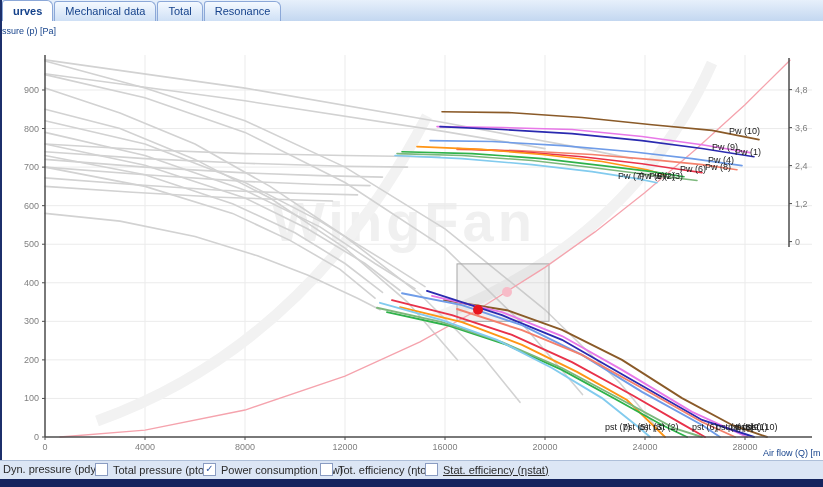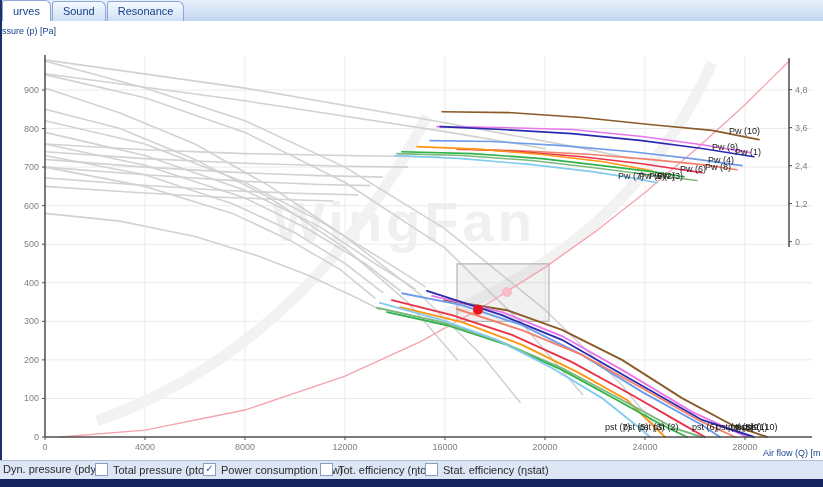--- a/index.html
+++ b/index.html
@@ -6,21 +6,21 @@
   #app{position:relative;width:823px;height:487px;overflow:hidden;
        font-family:"Liberation Sans",sans-serif;background:#fff;}
   
   #left-strip{position:absolute;left:0;top:0;width:2px;height:480px;background:#1c2f6b;}
   
   #tabbar{position:absolute;left:2px;top:0;width:821px;height:21px;
           background:linear-gradient(#e7f0fb,#c3d7f0);display:flex;align-items:flex-end;}
   .tab{height:19px;line-height:19px;padding:0 10px;margin-right:1px;font-size:11px;color:#15428b;
        background:linear-gradient(#f4f9ff,#cfe0f5);border:1px solid #8ca8d8;border-bottom:none;
        border-radius:3px 6px 0 0;white-space:nowrap;cursor:default;}
-  .tab.active{background:#ffffff;font-weight:normal;height:20px;line-height:20px;margin-top:6px;}
+  .tab.active{background:#ffffff;font-weight:bold;height:20px;line-height:20px;margin-top:6px;}
   
   #chart{position:absolute;left:2px;top:21px;width:739px;height:439px;background:#fff;}
   #pressure-title{position:absolute;left:0px;top:5px;font-size:9px;color:#15428b;}
   #airflow-title{position:absolute;left:761px;top:427px;font-size:9px;color:#15428b;white-space:nowrap;text-align:center;}
   #watermark{position:absolute;left:270px;top:168px;font-size:56px;letter-spacing:4px;
              color:#f0f0f0;font-weight:bold;user-select:none;}
   #plot-svg{position:absolute;left:0;top:0;}
   
   #footer{position:absolute;left:0;top:460px;width:823px;height:19px;background:#dce6f5;
           border-top:1px solid #aebfd9;font-size:11px;color:#2b2b2b;}
@@ -30,21 +30,22 @@
   #bottom-bar{position:absolute;left:0;top:479px;width:823px;height:8px;background:#15245e;}
 </style>
 </head>
 <body>
 
 <div id="app">
   <div id="left-strip"></div>
 
   <div id="tabbar">
       <div class="tab active">urves</div>
-      <div class="tab">Sound</div>
+      <div class="tab">Mechanical data</div>
+      <div class="tab">Total</div>
       <div class="tab">Resonance</div>
     </div>
 
   <div id="chart">
     <div id="pressure-title">ssure (p) [Pa]</div>
     <div id="watermark">WingFan</div>
     <svg id="plot-svg" width="821" height="439">
         <line x1="143" y1="34" x2="143" y2="416" stroke="#ebebeb" stroke-width="1"></line>
         <line x1="243" y1="34" x2="243" y2="416" stroke="#ebebeb" stroke-width="1"></line>
         <line x1="343" y1="34" x2="343" y2="416" stroke="#ebebeb" stroke-width="1"></line>
@@ -187,19 +188,19 @@
         <span>Total pressure (ptot)</span>
       </span>
       <span class="cb-item" style="left: 203px;">
         <span class="cb-box">✓</span>
         <span>Power consumption (Pw)</span>
       </span>
       <span class="cb-item" style="left: 320px;">
         <span class="cb-box"></span>
         <span>Tot. efficiency (ηtot)</span>
       </span>
-      <span class="cb-item" style="left: 425px;">
+      <span class="cb-item" style="left: 425px; text-decoration: underline;">
         <span class="cb-box"></span>
         <span>Stat. efficiency (ηstat)</span>
       </span>
     </div>
   <div id="bottom-bar"></div>
 </div>
 
 </body></html>

